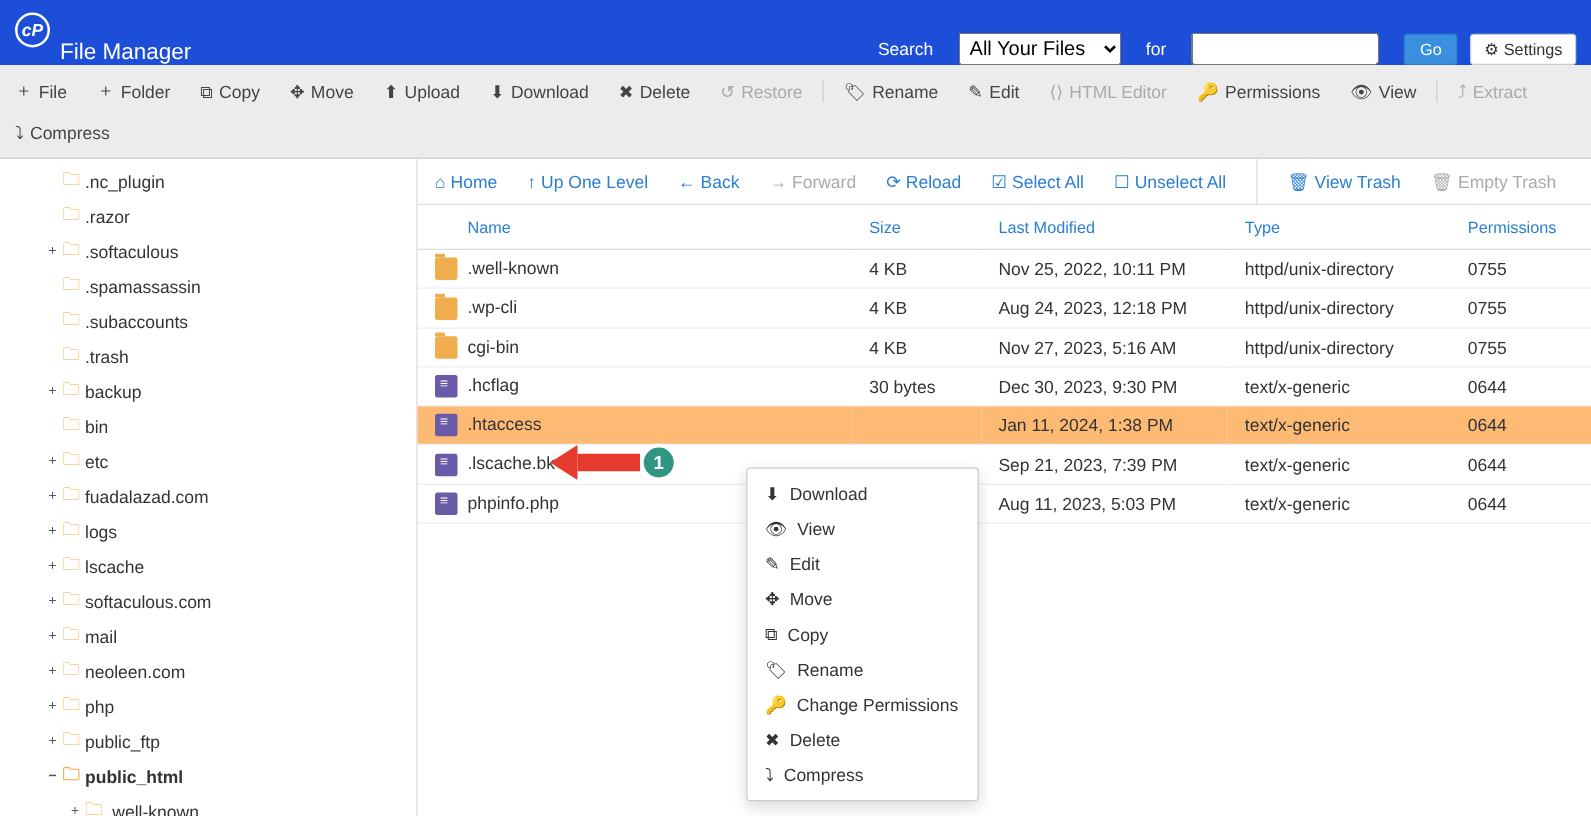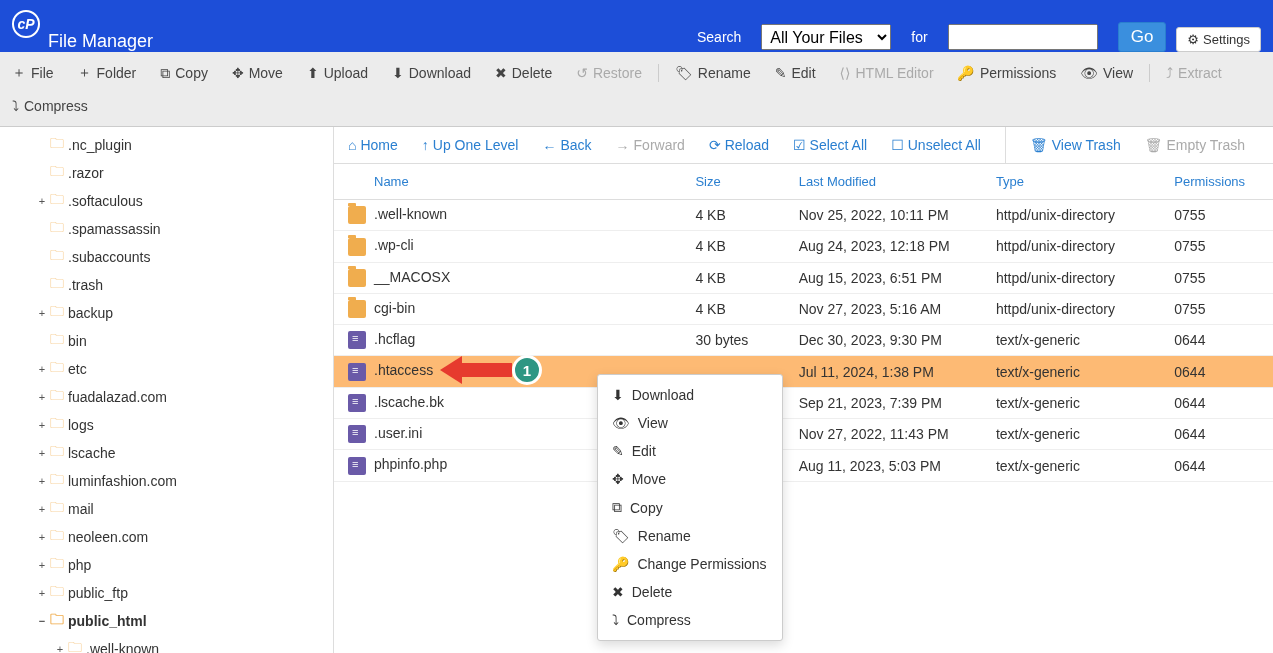--- a/index.html
+++ b/index.html
@@ -6,21 +6,21 @@
 body { font-family: -apple-system, BlinkMacSystemFont, "Segoe UI", Arial, sans-serif; font-size: 14px; color: #333; background: #fff; width: 1273px; }
 .header { background: #1d4ed8; color: #fff; height: 52px; display: flex; align-items: flex-end; padding: 0 12px; }
 .logo-area { display: flex; align-items: center; gap: 8px; }
 .logo-icon { width: 28px; height: 28px; border: 2px solid #fff; border-radius: 50%; display: flex; align-items: center; justify-content: center; font-weight: bold; font-style: italic; font-size: 14px; }
 .app-title { font-size: 18px; font-weight: 500; margin-top: 36px; }
 .header-spacer { flex: 1; }
 .search-area { display: flex; align-items: center; gap: 20px; }
 .search-label { font-size: 14px; }
 .search-select { height: 26px; font-size: 16px; padding: 2px 4px; width: 130px; }
 .for-input { height: 26px; width: 150px; padding: 2px 6px; }
-.go-btn { background: #3a8fde; color: #fff; border: 1px solid #2a7fcf; border-radius: 3px; padding: 4px 12px; font-size: 17px; cursor: pointer; }
+.go-btn { background: #3a8fde; color: #fff; border: 1px solid #2a7fcf; border-radius: 3px; padding: 4px 12px; font-size: 13px; cursor: pointer; }
 .settings-btn { background: #fff; color: #333; border: 1px solid #ccc; border-radius: 3px; padding: 4px 10px; font-size: 13px; cursor: pointer; display: flex; align-items: center; gap: 4px; margin-left: 10px; }
 .toolbar { background: #ececec; border-bottom: 1px solid #ccc; display: flex; flex-wrap: wrap; padding: 4px 0; }
 .toolbar-item { padding: 8px 12px; display: flex; align-items: center; gap: 5px; cursor: pointer; color: #444; font-size: 14px; }
 .toolbar-item.disabled { color: #aaa; cursor: default; }
 .toolbar-sep { width: 1px; background: #ccc; margin: 8px 4px; }
 .content { display: flex; height: 535px; }
 .sidebar { width: 334px; border-right: 1px solid #ddd; overflow-y: auto; padding: 4px 0; }
 .tree-item { display: flex; align-items: center; padding: 2px 0 2px 36px; font-size: 14px; color: #333; cursor: pointer; white-space: nowrap; }
 .tree-item.l1 { padding-left: 36px; }
 .tree-item.l2 { padding-left: 54px; }
@@ -196,21 +196,21 @@
         <span>logs</span>
       </div>
       <div class="tree-item l1">
         <span class="tree-expand">+</span>
         <span class="tree-folder">🗀</span>
         <span>lscache</span>
       </div>
       <div class="tree-item l1">
         <span class="tree-expand">+</span>
         <span class="tree-folder">🗀</span>
-        <span>luminfashion.com</span>
+        <span>softaculous.com</span>
       </div>
       <div class="tree-item l1">
         <span class="tree-expand">+</span>
         <span class="tree-folder">🗀</span>
         <span>mail</span>
       </div>
       <div class="tree-item l1">
         <span class="tree-expand">+</span>
         <span class="tree-folder">🗀</span>
         <span>neoleen.com</span>
@@ -295,62 +295,48 @@
             <td>0755</td>
           </tr>
           <tr class="row">
             <td><span class="file-icon folder-ico"></span><span>.wp-cli</span></td>
             <td>4 KB</td>
             <td>Aug 24, 2023, 12:18 PM</td>
             <td>httpd/unix-directory</td>
             <td>0755</td>
           </tr>
           <tr class="row">
-            <td><span class="file-icon folder-ico"></span><span>__MACOSX</span></td>
-            <td>4 KB</td>
-            <td>Aug 15, 2023, 6:51 PM</td>
-            <td>httpd/unix-directory</td>
-            <td>0755</td>
-          </tr>
-          <tr class="row">
             <td><span class="file-icon folder-ico"></span><span>cgi-bin</span></td>
             <td>4 KB</td>
             <td>Nov 27, 2023, 5:16 AM</td>
             <td>httpd/unix-directory</td>
             <td>0755</td>
           </tr>
           <tr class="row">
             <td><span class="file-icon file-ico"></span><span>.hcflag</span></td>
             <td>30 bytes</td>
             <td>Dec 30, 2023, 9:30 PM</td>
             <td>text/x-generic</td>
             <td>0644</td>
           </tr>
           <tr class="row selected">
             <td><span class="file-icon file-ico"></span><span>.htaccess</span></td>
             <td></td>
-            <td>Jul 11, 2024, 1:38 PM</td>
+            <td>Jan 11, 2024, 1:38 PM</td>
             <td>text/x-generic</td>
             <td>0644</td>
           </tr>
           <tr class="row">
             <td><span class="file-icon file-ico"></span><span>.lscache.bk</span></td>
             <td></td>
             <td>Sep 21, 2023, 7:39 PM</td>
             <td>text/x-generic</td>
             <td>0644</td>
           </tr>
           <tr class="row">
-            <td><span class="file-icon file-ico"></span><span>.user.ini</span></td>
-            <td></td>
-            <td>Nov 27, 2022, 11:43 PM</td>
-            <td>text/x-generic</td>
-            <td>0644</td>
-          </tr>
-          <tr class="row">
             <td><span class="file-icon file-ico"></span><span>phpinfo.php</span></td>
             <td></td>
             <td>Aug 11, 2023, 5:03 PM</td>
             <td>text/x-generic</td>
             <td>0644</td>
           </tr>
         </tbody>
     </table>
   </div>
 </div>

